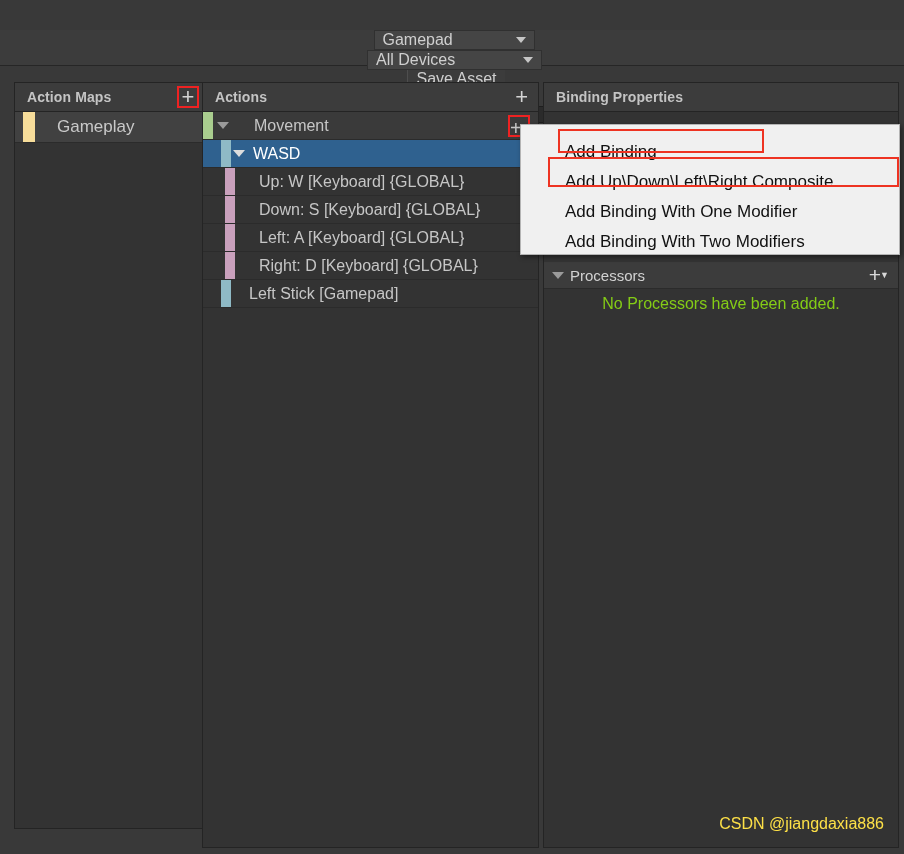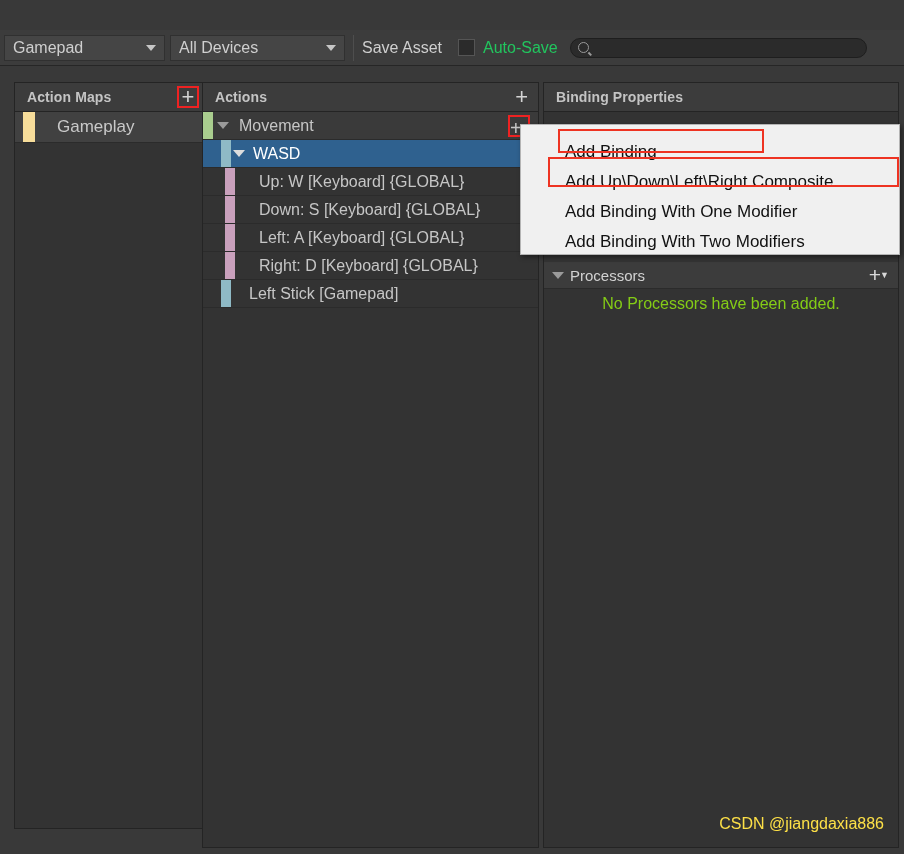--- a/index.html
+++ b/index.html
@@ -46,21 +46,21 @@
   .kebab { flex-direction: column; gap: 2px; }
   .kebab i { display: block; width: 3px; height: 3px; background: #c8c8c8; border-radius: 50%; }
   .maxbox { width: 13px; height: 12px; border: 2px solid #c8c8c8; box-sizing: border-box; }
 
   
   .toolbar {
     position: absolute; left: 0; top: 30px; width: 904px; height: 36px;
     background: #3c3c3c;
     border-bottom: 1px solid #262626;
     box-sizing: border-box;
-    display: flex; align-items: center;
+    display: flex; align-items: center; flex-direction: column;
   }
   .dd {
     position: relative;
     height: 26px; margin-left: 4px;
     background: #454545;
     border: 1px solid #303030;
     box-sizing: border-box;
     display: flex; align-items: center;
     color: #cfcfcf; font-size: 16px;
     padding: 0 8px;
@@ -310,21 +310,21 @@
 
   <div class="col" id="col-actions">
     <div class="col-header">
       <span class="title">Actions</span>
       <span class="plus">+</span>
     </div>
 
     <div class="row">
       <span class="accent" style="background:#a9cd8e"></span>
       <span class="arrow"></span>
-      <span class="text" style="margin-left:10px">Movement</span>
+      <span class="text" style="margin-left:25px">Movement</span>
       <span class="plus-hl" style="right:8px">
         <span class="plus" style="font-size:20px">+</span>
       </span>
     </div>
 
     <div class="row selected">
       <span class="accent indent1" style="background:#8fbac6"></span>
       <span class="arrow" style="margin-left:30px"></span>
       <span class="text" style="margin-left:8px">WASD</span>
     </div>

